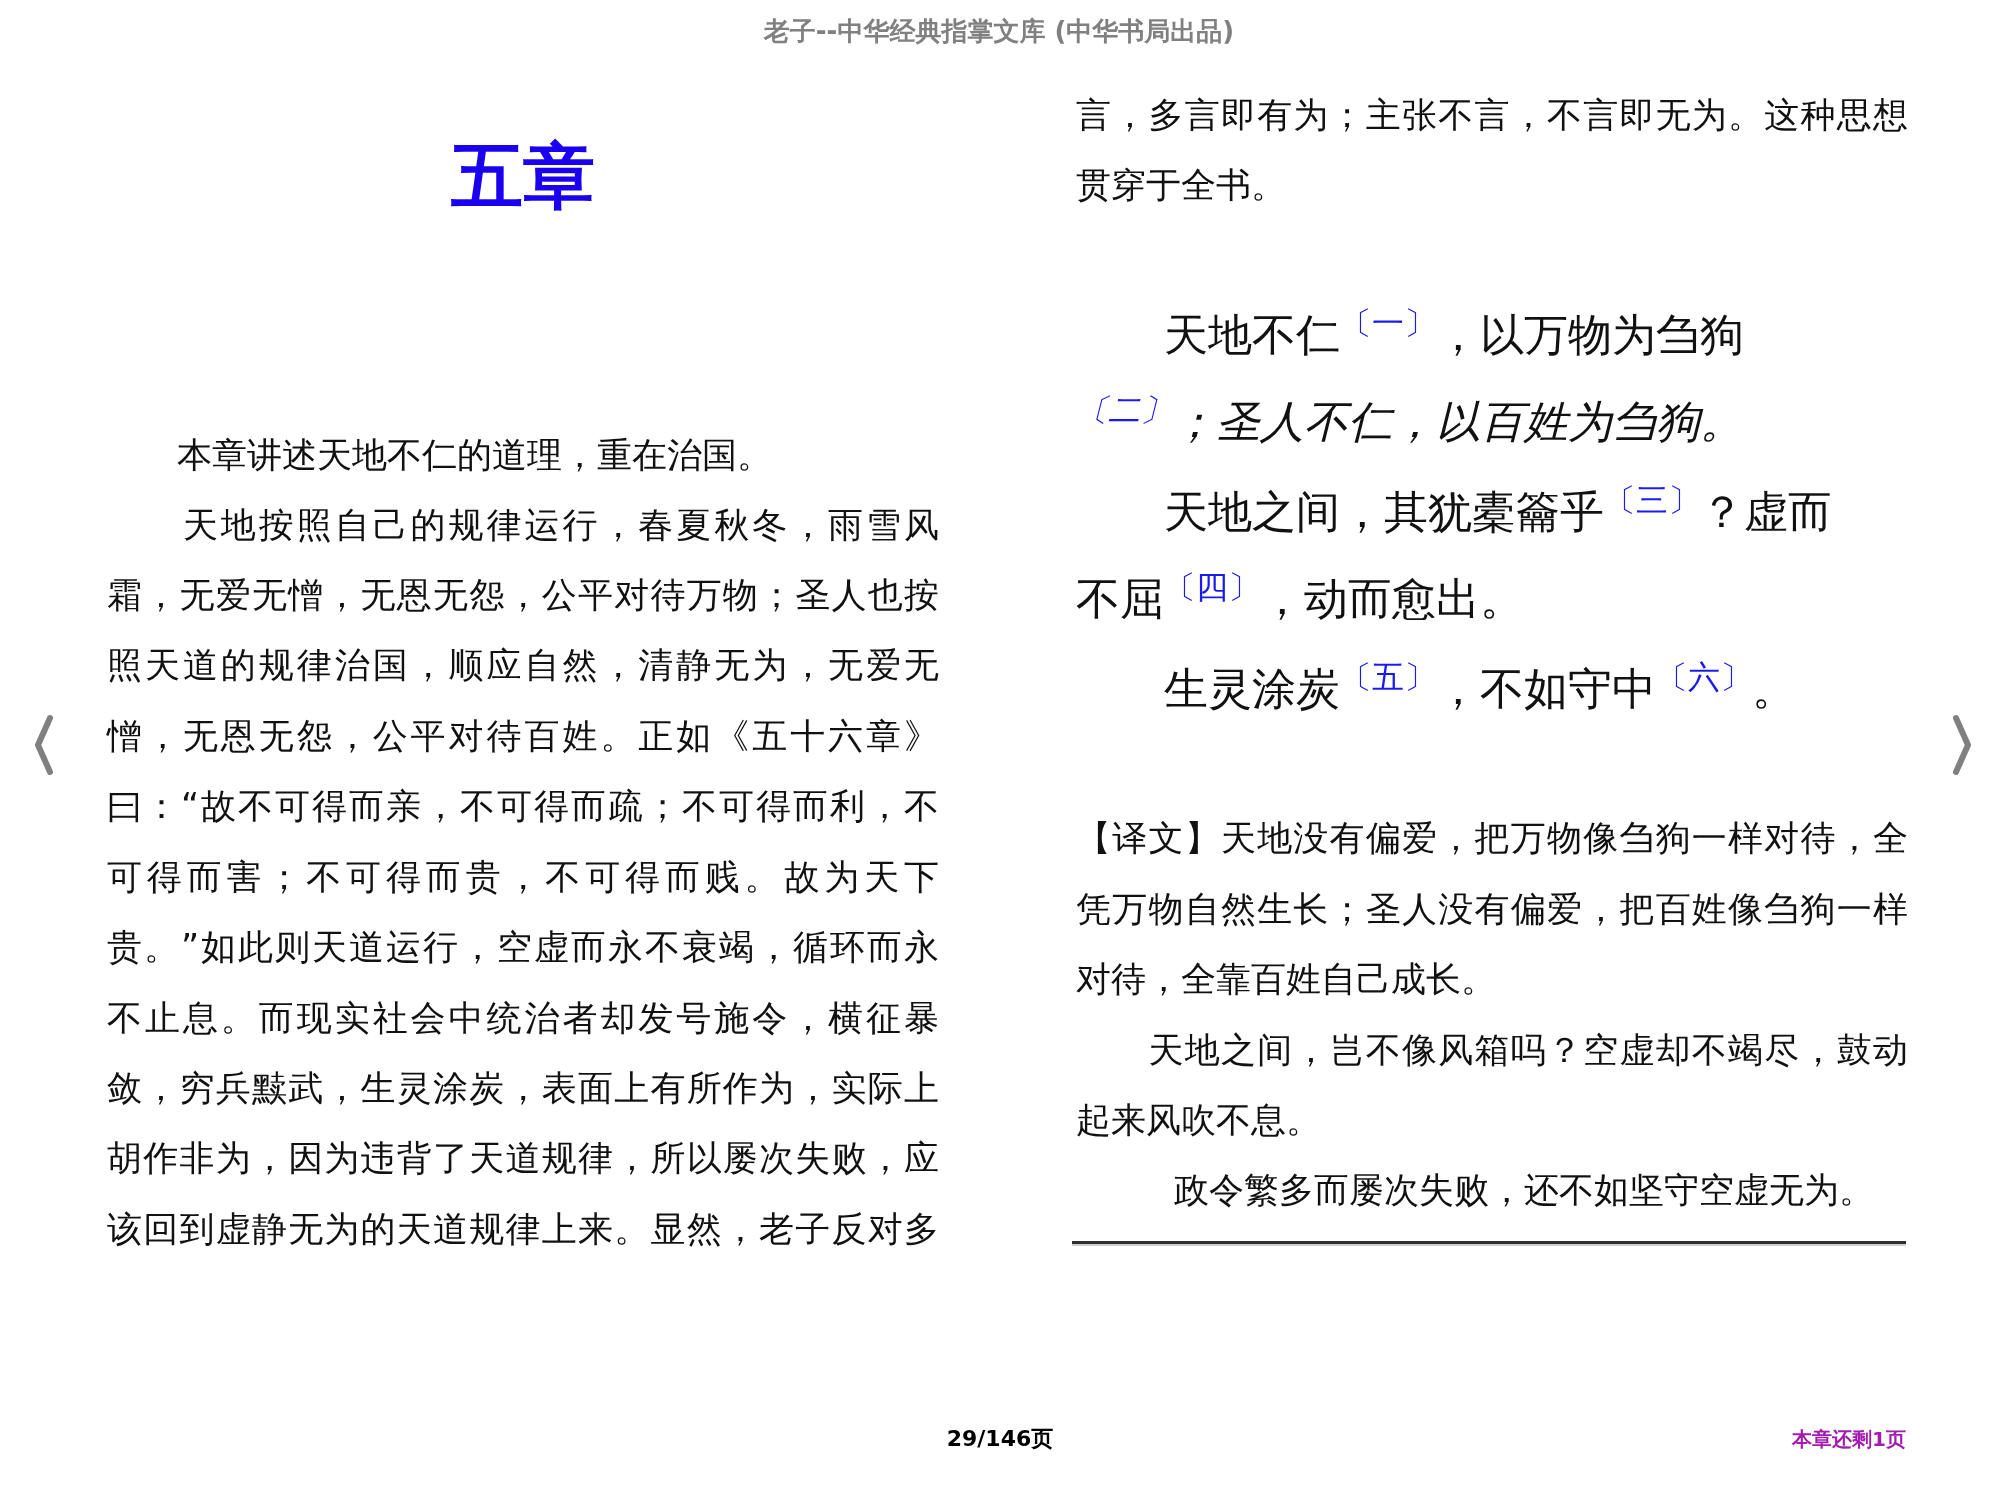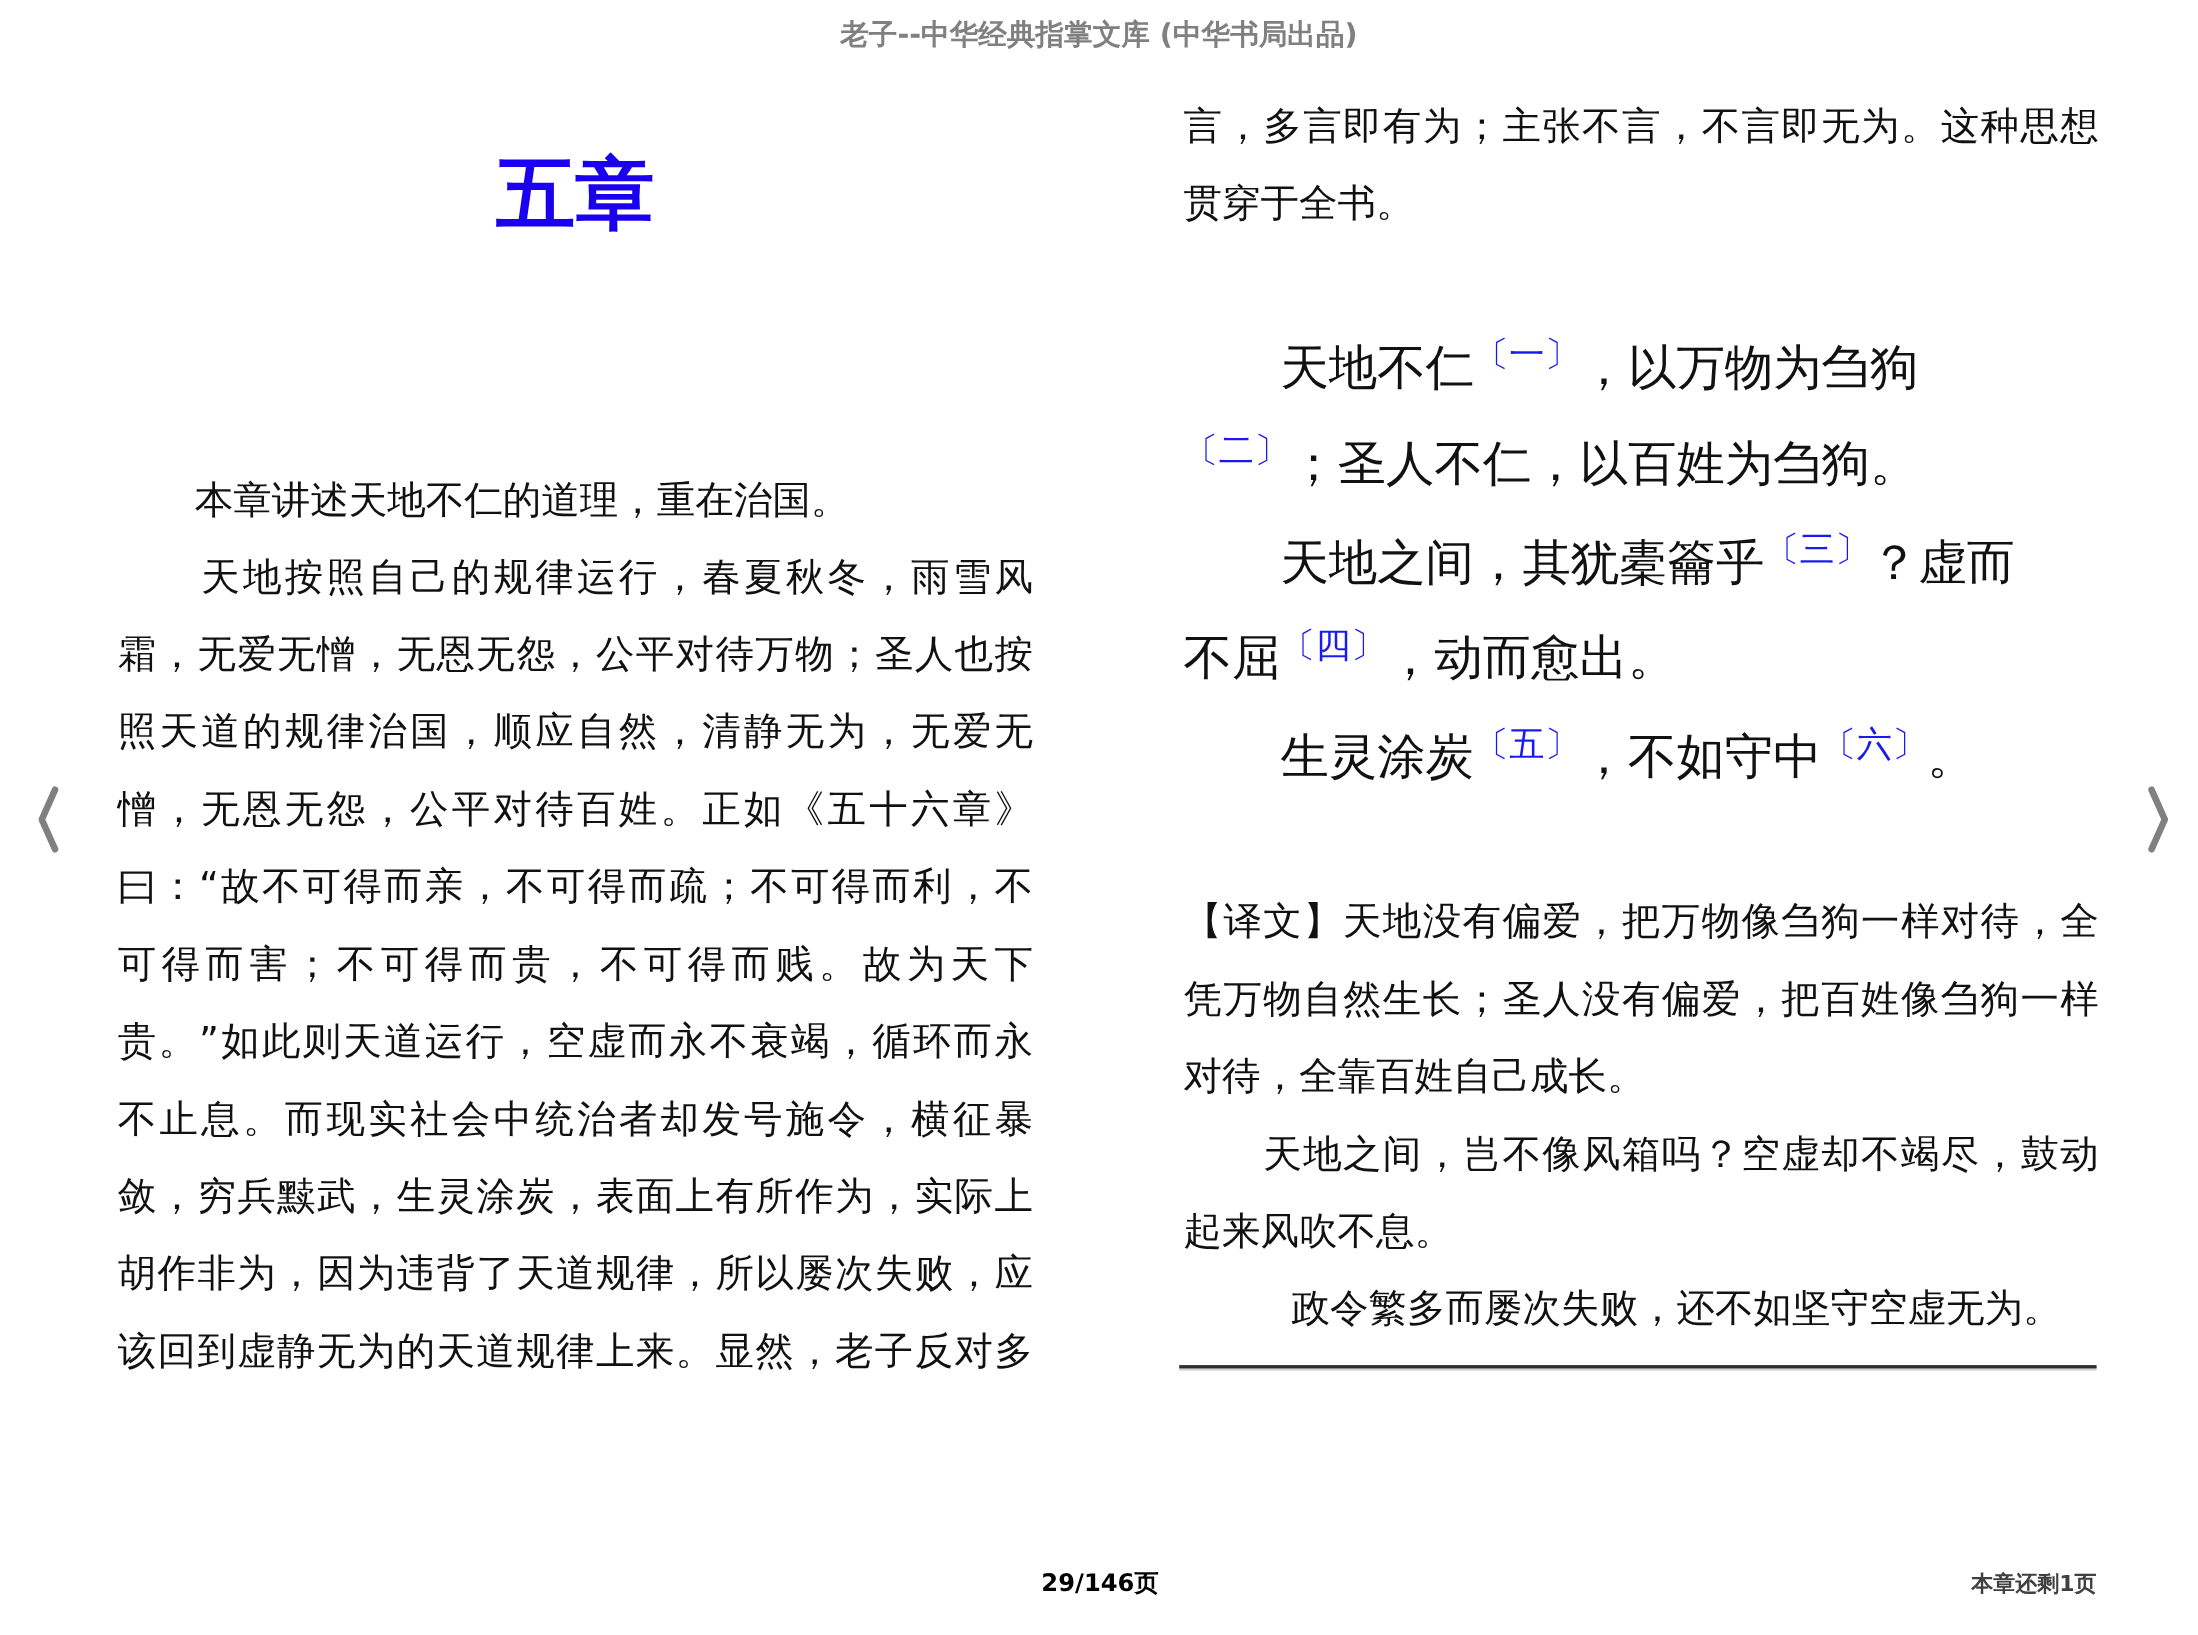--- a/index.html
+++ b/index.html
@@ -14,21 +14,21 @@
   .line { position:absolute; white-space:nowrap; font-size:35px; line-height:70px; height:70px;
          width:832px; text-align:justify; text-align-last:justify; }
   .line.last { text-align-last:left; }
   .big { position:absolute; white-space:nowrap; font-size:44px; line-height:88px; height:88px; }
   .fn { color:#1a1aee; font-size:32px; position:relative; top:-16px; }
   .sep { position:absolute; left:1072px; width:834px; top:1241px; height:3px; background:#2e2e2e;
          box-shadow:0 2px 0 #cfcfcf; }
   .footer-page { position:absolute; top:1424px; left:900px; width:200px; text-align:center;
          font-size:22px; font-weight:bold; color:#000000; }
   .footer-remain { position:absolute; top:1426px; right:92px; font-size:20px; font-weight:bold;
-         color:#404040; }
+         color:#a21caf; }
 </style>
 </head>
 <body>
 
 <div class="header-title">老子--中华经典指掌文库 (中华书局出品)</div>
 
 <div class="chev" style="left:24px; top:710px;">
   <svg viewBox="0 0 40 70">
     <polyline points="26,8 14,35 26,62" fill="none" stroke="#808080" stroke-width="6" stroke-linecap="round" stroke-linejoin="round"></polyline>
   </svg>
@@ -56,21 +56,21 @@
   <div class="line" style="left:107px; top:1194px;">该回到虚静无为的天道规律上来。显然，老子反对多</div>
 </div>
 
 <div>
   <div class="line" style="left:1076px; top:80px;">言，多言即有为；主张不言，不言即无为。这种思想</div>
   <div class="line last" style="left:1076px; top:150px;">贯穿于全书。</div>
 
   <div class="big" style="left:1120px; top:291px;">
     <span>　天地不仁</span><span class="fn">〔一〕</span><span>，以万物为刍狗</span>
   </div>
-  <div class="big" style="left:1076px; top:378px;">
+  <div class="big" style="left:1076px; top:378px;font-style:italic;">
     <span class="fn">〔二〕</span><span>；圣人不仁，以百姓为刍狗。</span>
   </div>
   <div class="big" style="left:1120px; top:468px;">
     <span>　天地之间，其犹橐籥乎</span><span class="fn">〔三〕</span><span>？虚而</span>
   </div>
   <div class="big" style="left:1076px; top:555px;">
     <span>不屈</span><span class="fn">〔四〕</span><span>，动而愈出。</span>
   </div>
   <div class="big" style="left:1120px; top:645px;">
     <span>　生灵涂炭</span><span class="fn">〔五〕</span><span>，不如守中</span><span class="fn">〔六〕</span><span>。</span>

